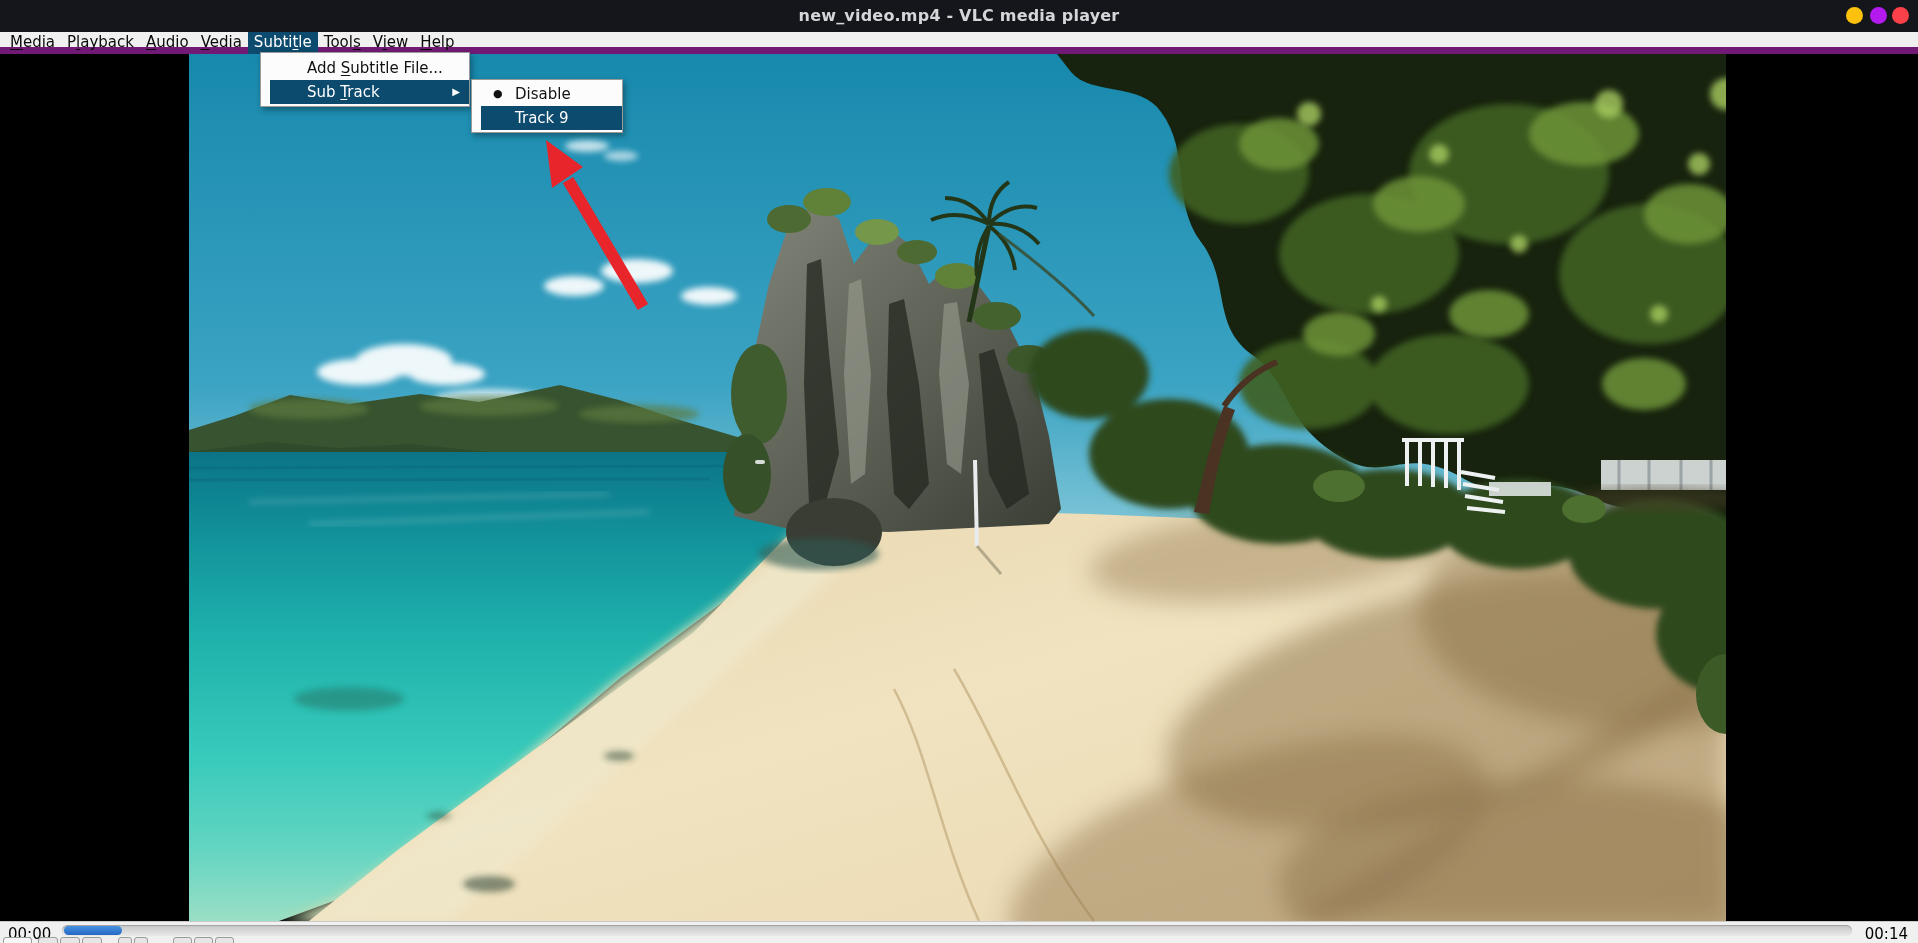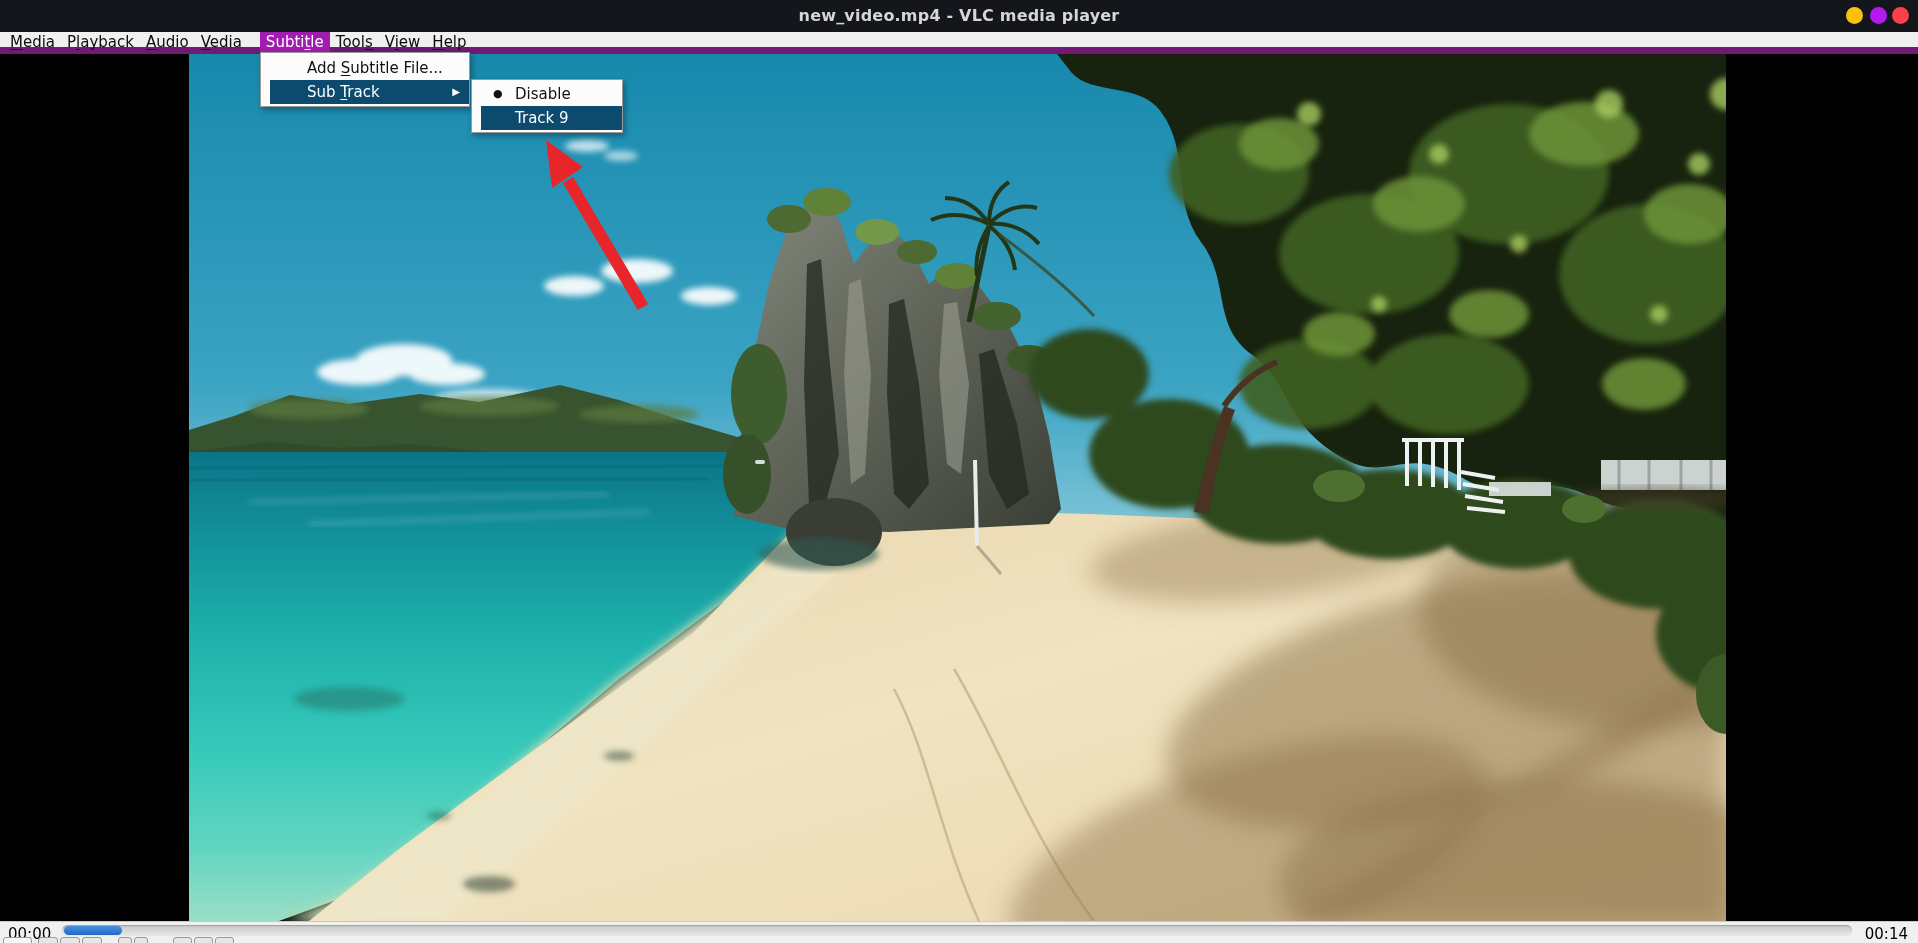--- a/index.html
+++ b/index.html
@@ -17,21 +17,21 @@
   .dot-2 { right:31px;  background:#b41aee; }
   .dot-3 { right:9px;   background:#fb4049; }
 
   
   .menubar { position:absolute; left:0; top:32px; width:1918px; height:22px;
              background:#f0f0f1; border-bottom:7px solid #701a75;
              display:flex; padding-left:4px; }
   .menu-item { height:22px; line-height:21px; padding:0 6px; font-size:15px;
                color:#0a0a0a; white-space:nowrap; cursor:default; }
   .menu-item .mn { text-decoration:underline; text-underline-offset:2px; }
-  .menu-item.active { background:#a21caf; color:#fff;margin-left:12px; }
+  .menu-item.active { background:#0c4a6e; color:#fff; }
 
   
   .stage { position:absolute; left:189px; top:54px; width:1537px; height:867px;
            background:#000; }
   .stage svg { display:block; width:1537px; height:867px; }
 
   
   .popup { position:absolute; background:#fcfcfc; border:1px solid #9a9a9a;
            box-shadow:2px 3px 6px rgba(0,0,0,.35); z-index:40; font-size:15px; }
   .menu-sub { left:260px; top:52px; width:210px; padding:3px 0 2px 0; }

